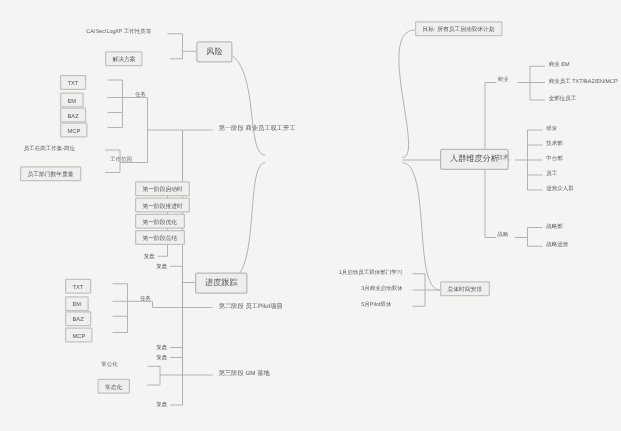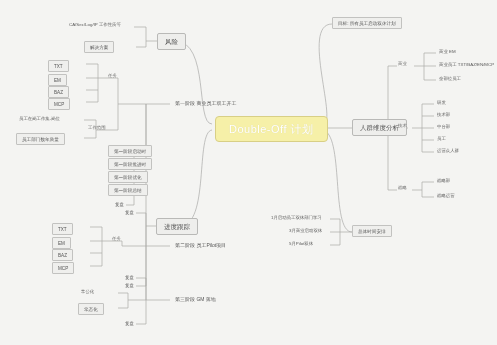--- a/index.html
+++ b/index.html
@@ -147,21 +147,20 @@
 
       <path d="M146 300 L 170 300"></path>
       <path d="M138 300 L 146 300"></path>
       <path d="M138 300 L 128 300 L 128 293 L 118 293"></path>
       <path d="M128 300 L 128 308 L 118 308"></path>
       <path d="M146 300 L 146 278 L 136 278"></path>
       <path d="M146 300 L 146 324 L 136 324"></path>
     </g>
   </svg>
 
-  <div class="node root" style="left:215px;top:116px;">Double-Off 计划</div>
 
   <div class="node lvl2" style="left:332px;top:17px;">目标: 所有员工启动双休计划</div>
 
   <div class="node lvl1" style="left:157px;top:33px;">风险</div>
   <div class="node leaf" style="left:66px;top:22px;">CA/Sec/Log/IP 工作性质等</div>
   <div class="node lvl2" style="left:84px;top:41px;">解决方案</div>
 
   <div class="node lvl1" style="left:352px;top:119px;">人群维度分析</div>
 
   <div class="node connector-label" style="left:398px;top:62px;">商业</div>

